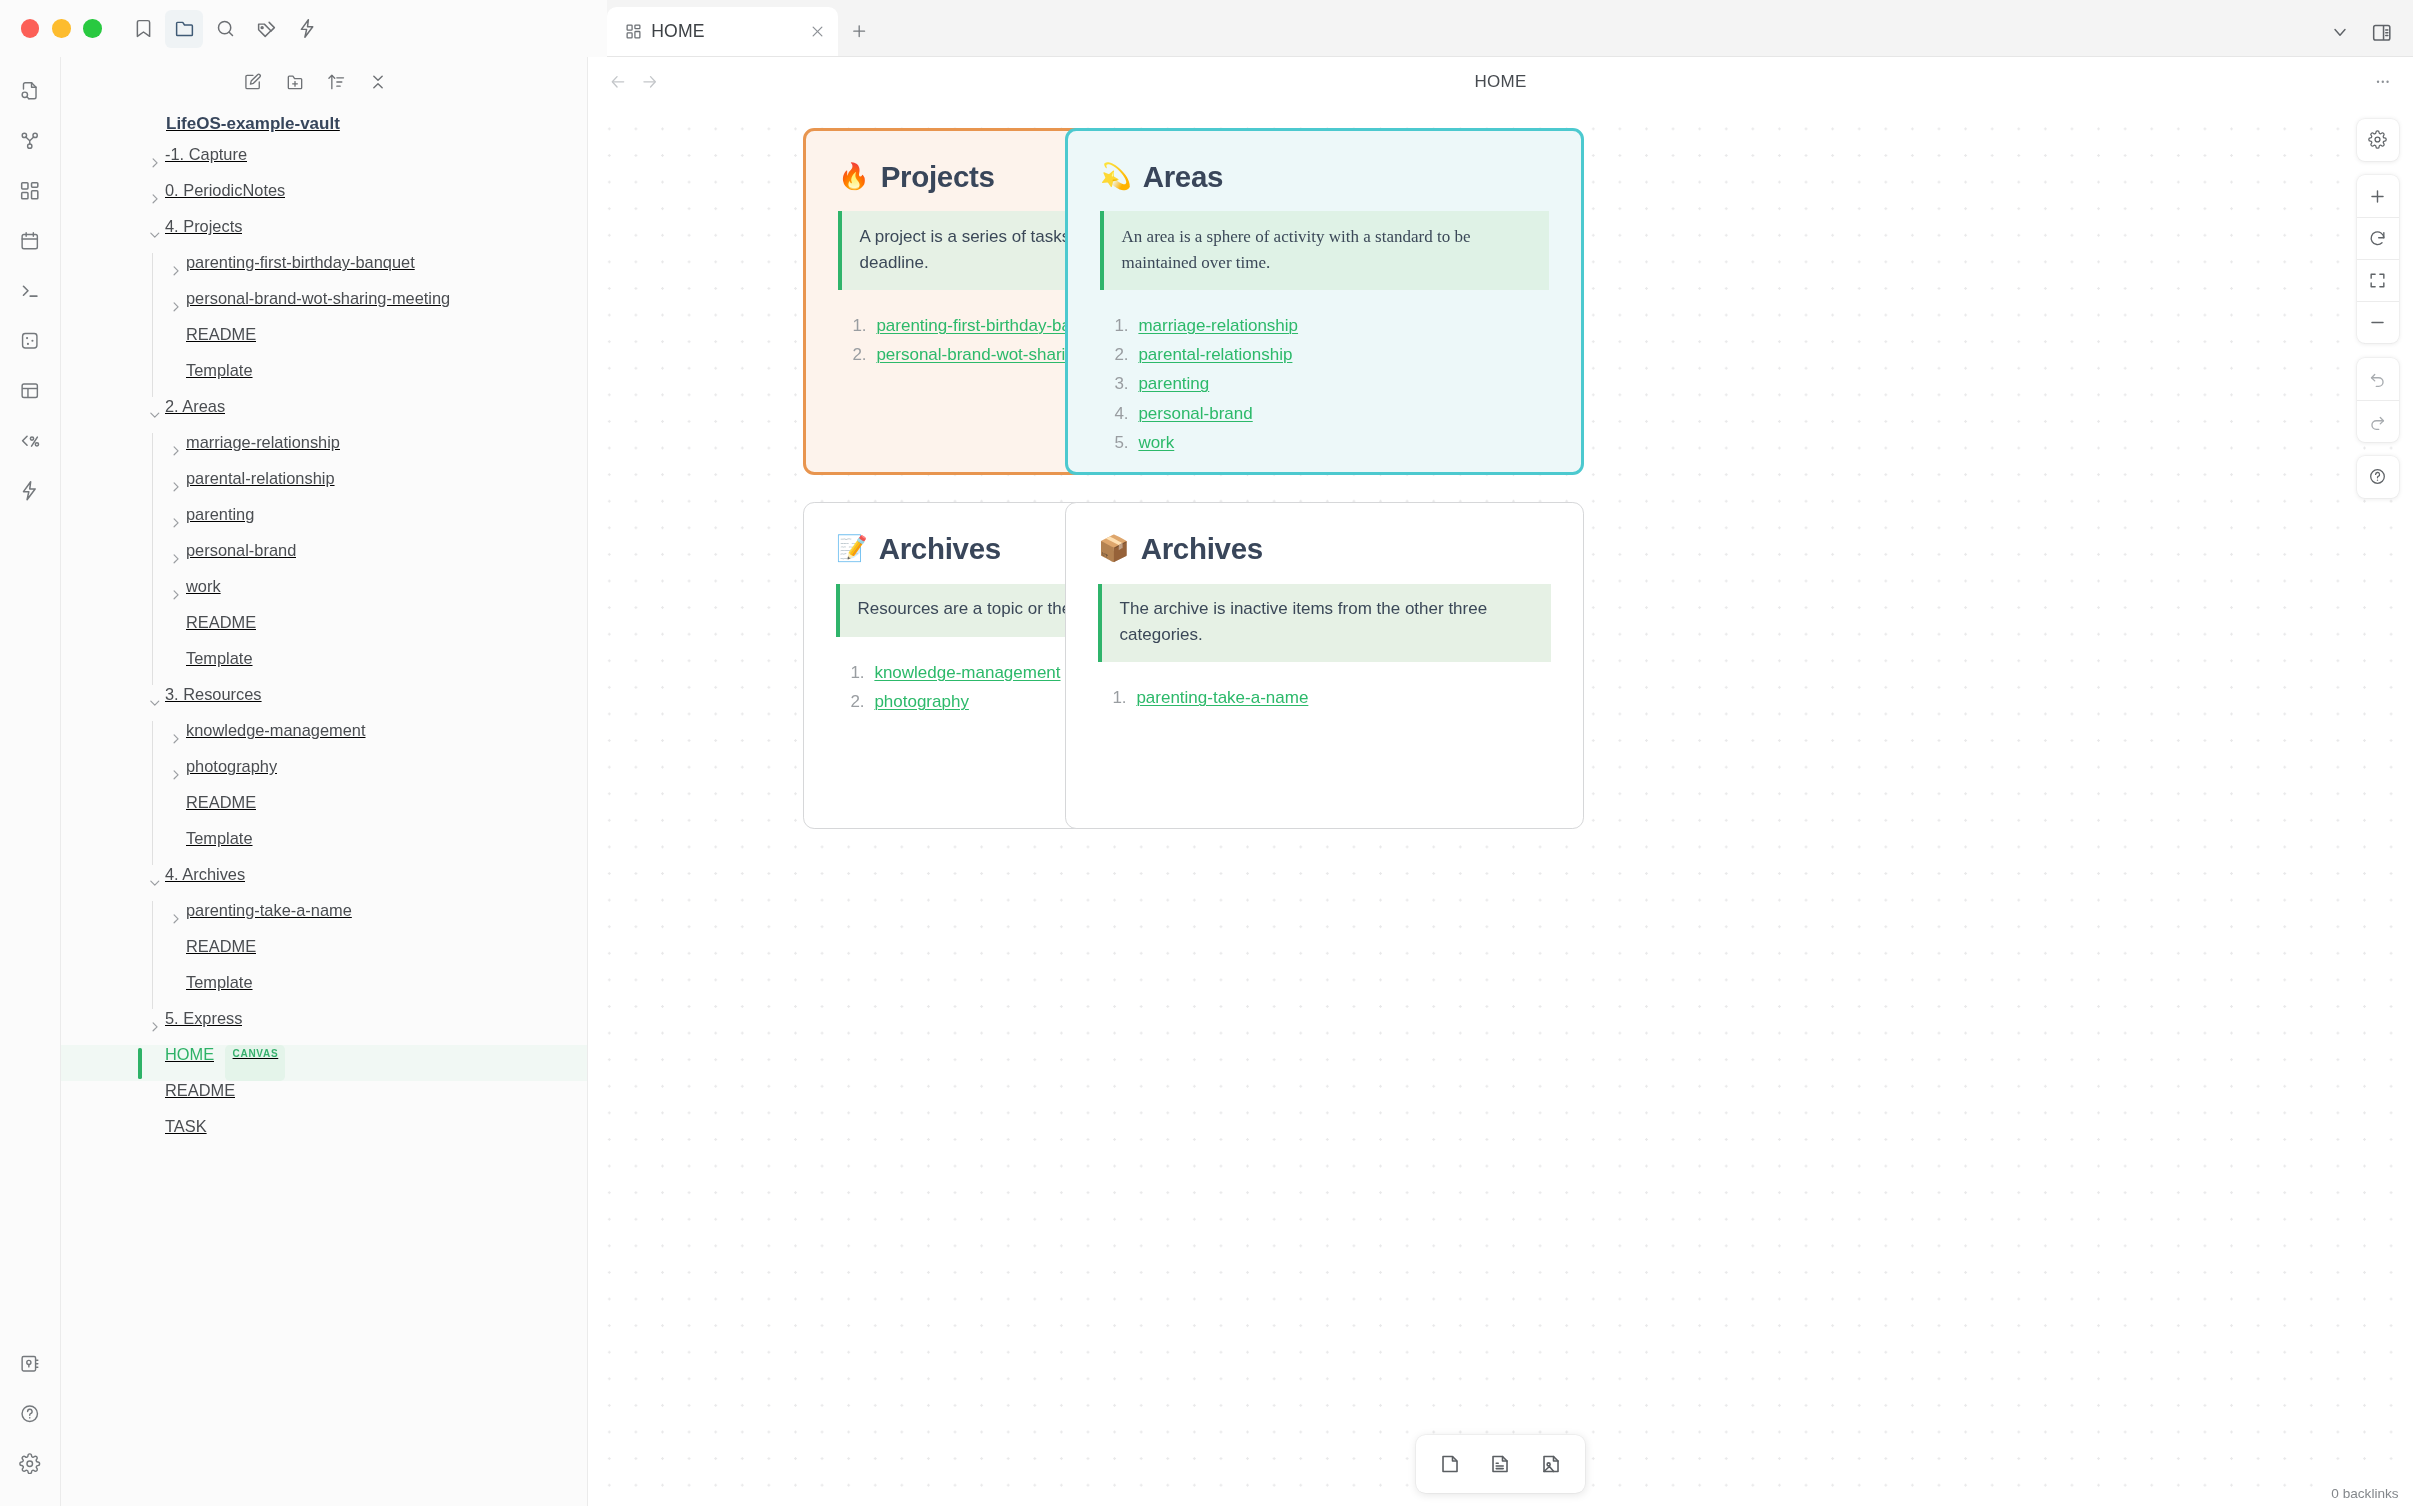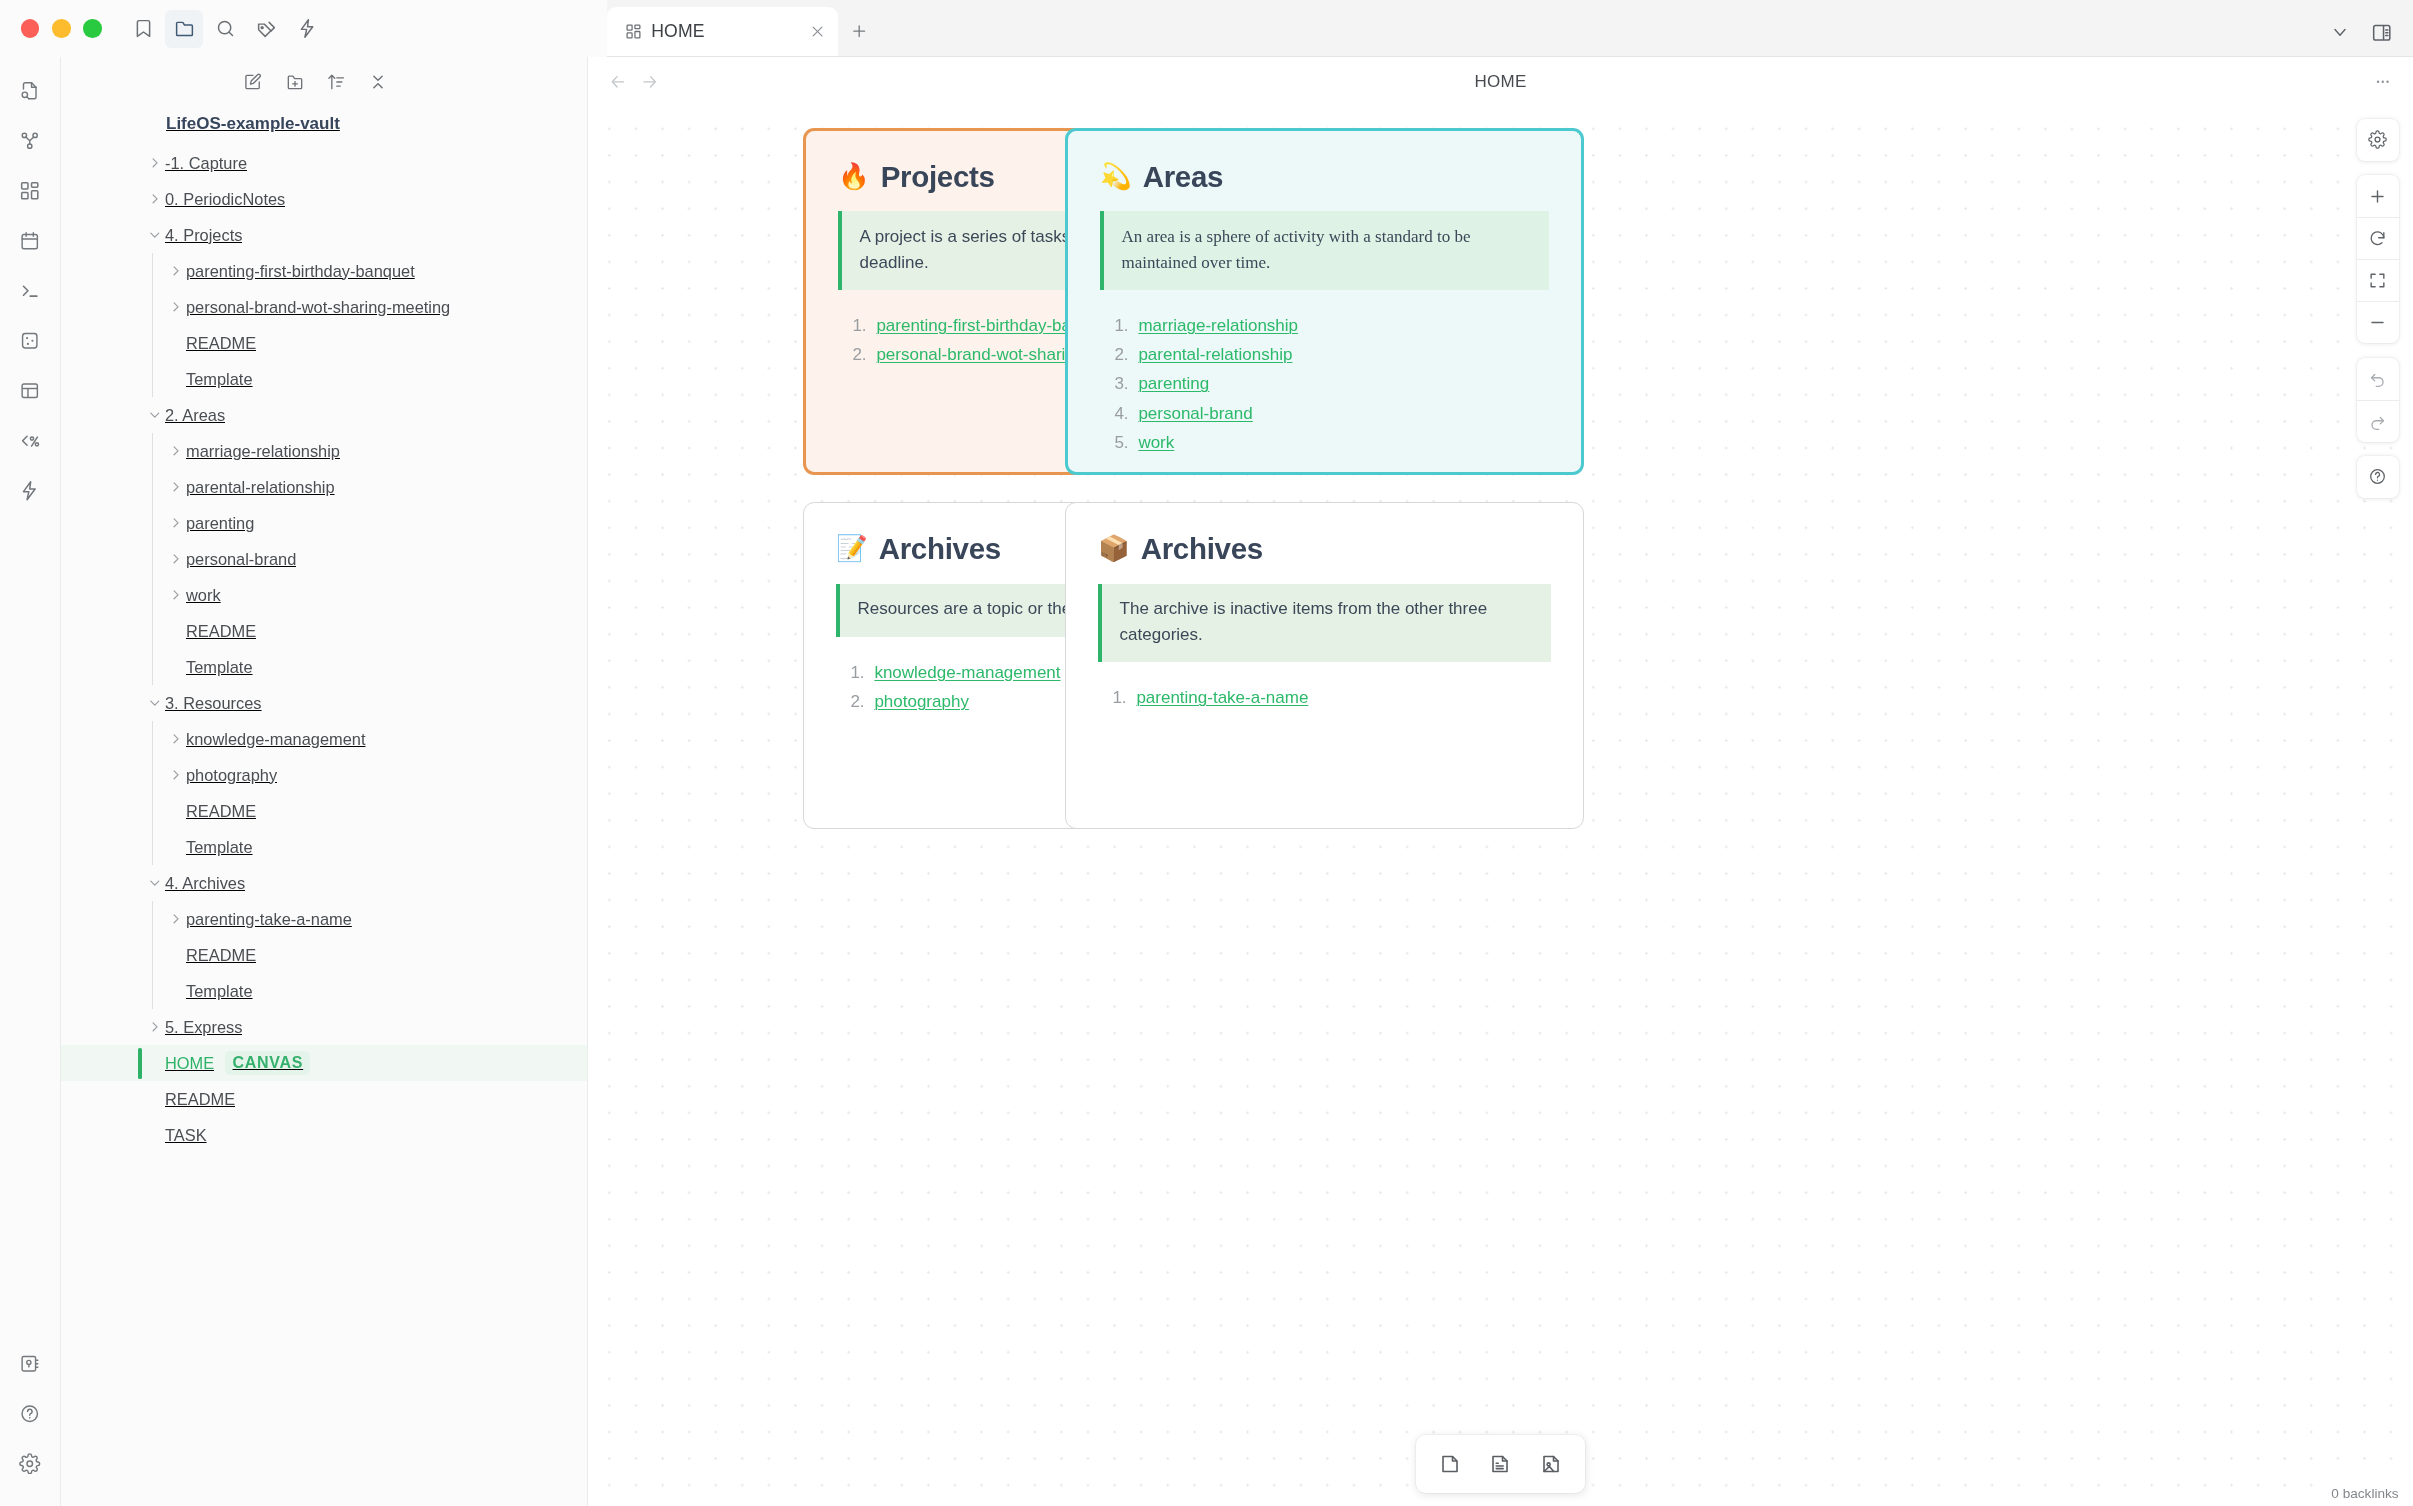--- a/index.html
+++ b/index.html
@@ -96,21 +96,21 @@
     height: 49px; display: flex; align-items: center; justify-content: flex-end;
     gap: 6.4px; padding-right: 192px;
   }
   .ex-btn { width: 35px; height: 35px; display:flex; align-items:center; justify-content:center; color:#6f7276; border-radius:4.8px;}
   .vault-name {
     font-size: 17px; font-weight: 700; color: #37465c;
     padding: 8px 0 11.2px 105px;
   }
   .tree { flex: 1; overflow: hidden; padding-bottom: 8px; }
   .row {
-    display: flex; align-items: center;
+    display: flex; 
     height: 36px; font-size: 16.4px; color: #4a4d51;
     padding-right: 9.6px; position: relative;
   }
   .row .chev {
     width: 21px; display: flex; align-items: center; justify-content: center;
     color: #9a9da1; flex: 0 0 21px;
   }
   .row .chev.spacer { visibility: hidden; }
   .row .label { white-space: nowrap; overflow: hidden; text-overflow: ellipsis; }
   .depth0 { padding-left: 83px; }
@@ -122,21 +122,21 @@
   .row.selected {
     background: #f1f8f4;
     color: #34a463;
   }
   .row.selected::after {
     content:""; position: absolute; left: 77px; top: 2.4px; bottom: 2.4px; width: 4px;
     background: #2eb267; border-radius: 1.6px;
   }
   .row.selected .label { color: #2eb267; font-weight: 400; }
   .badge {
-    font-size: 16px; font-weight: 700; letter-spacing: 0.7px;
+    font-size: 10px; font-weight: 700; letter-spacing: 0.7px;
     color: #36b06d; background: #e4f4ea;
     padding: 3.2px 7.2px; border-radius: 4.8px; margin-left: 11.2px;
   }
 
   
   .main { flex: 1; display: flex; flex-direction: column; min-width: 0; position: relative; background: #fff; }
   .view-header {
     height: 49px; flex: 0 0 49px;
     display: flex; align-items: center;
     padding: 0 21px;

